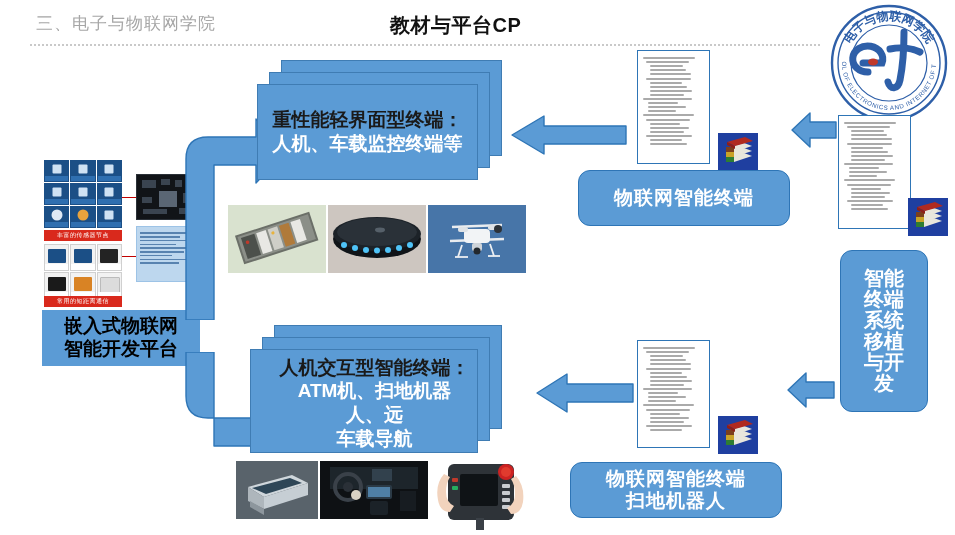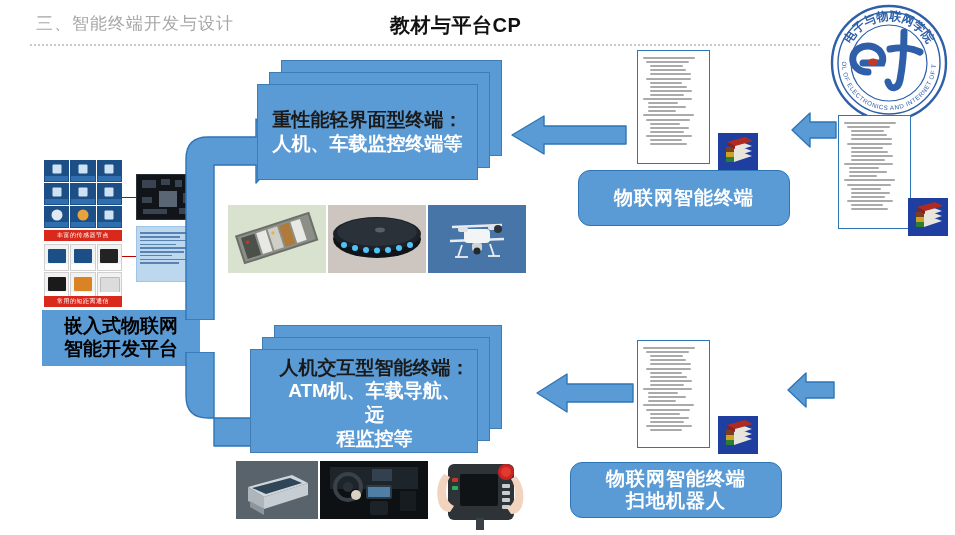--- a/index.html
+++ b/index.html
@@ -123,21 +123,21 @@
   
   .photo{position:absolute;overflow:hidden;}
 
   .sr-only{position:absolute;width:1px;height:1px;overflow:hidden;clip:rect(0 0 0 0);}
 </style>
 </head>
 <body>
 
 <div class="stage">
 
-  <div class="hdr-section">三、智能终端开发与设计</div>
+  <div class="hdr-section">三、电子与物联网学院</div>
   <div class="hdr-title">教材与平台CP</div>
   <div class="hdr-rule"></div>
 
   <div class="logo">
     <svg width="122" height="122" viewBox="0 0 122 122" aria-hidden="true">
       <defs>
         <path id="arcTop" d="M 18,61 A 43,43 0 0 1 104,61"></path>
         <path id="arcBot" d="M 14,61 A 47,47 0 0 0 108,61"></path>
       </defs>
       <circle cx="61" cy="61" r="57" fill="#ffffff" stroke="#2E5FA8" stroke-width="2.4"></circle>
@@ -284,22 +284,22 @@
       <div class="t2">人机、车载监控终端等</div>
     </div>
   </div>
 
   <div class="cardstack" id="card-bot">
     <div class="sheet s1"></div>
     <div class="sheet s2"></div>
     <div class="sheet s3"></div>
     <div class="ctext">
       <div class="t1">人机交互型智能终端：</div>
-      <div class="t2">ATM机、车载导航、远</div>
-      <div class="t2">程监控等</div>
+      <div class="t2">ATM机、扫地机器人、远</div>
+      <div class="t2">车载导航</div>
     </div>
   </div>
 
   <div class="photo" style="left:228px;top:205px;width:98px;height:68px;background:#d9e2cf;">
     <svg width="98" height="68" viewBox="0 0 98 68">
       <g transform="rotate(-18 49 34)">
         <rect x="10" y="18" width="78" height="30" fill="#6b6f68"></rect>
         <rect x="12" y="20" width="74" height="26" fill="#8b8f88"></rect>
         <rect x="15" y="22" width="14" height="22" fill="#4c504b"></rect>
         <rect x="31" y="22" width="10" height="22" fill="#e8e8e4"></rect>
@@ -545,14 +545,22 @@
     </div>
   </div>
 
   <div class="rlabel" id="interact-app">
     <div>
       <div>物联网智能终端</div>
       <div>扫地机器人</div>
     </div>
   </div>
 
+  <div class="rlabel" id="port-dev">
+    <div class="vtxt">智能
+终端
+系统
+移植
+与开
+发</div>
+  </div>
 
 </div>
 
 </body></html>

